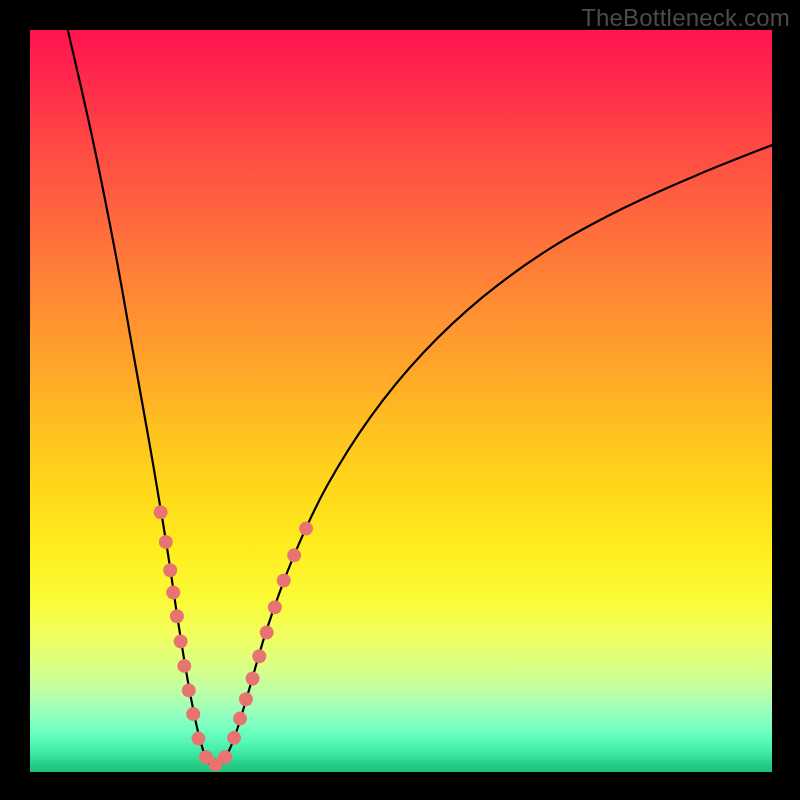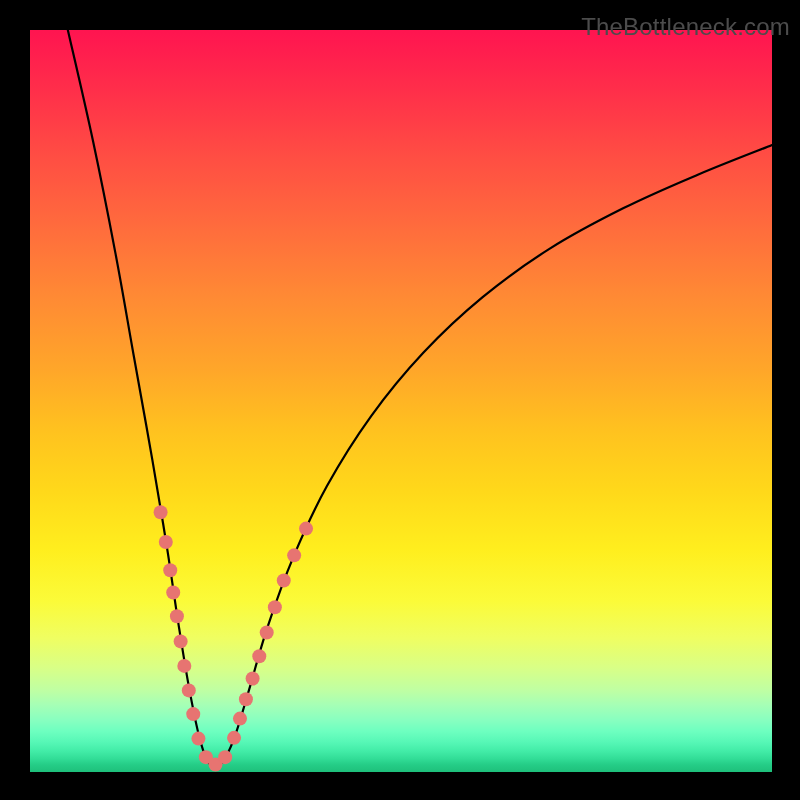--- a/index.html
+++ b/index.html
@@ -51,21 +51,20 @@
   }
   .watermark {
     position: absolute;
     top: 4px;
     right: 10px;
     font-family: Arial, Helvetica, sans-serif;
     font-size: 24px;
     color: #4c4c4c;
     font-weight: 500;
     letter-spacing: 0.2px;
-    margin-top: 9px;
   }
   svg.overlay {
     position: absolute;
     left: 0;
     top: 0;
     width: 742px;
     height: 742px;
   }
   .curve {
     fill: none;

